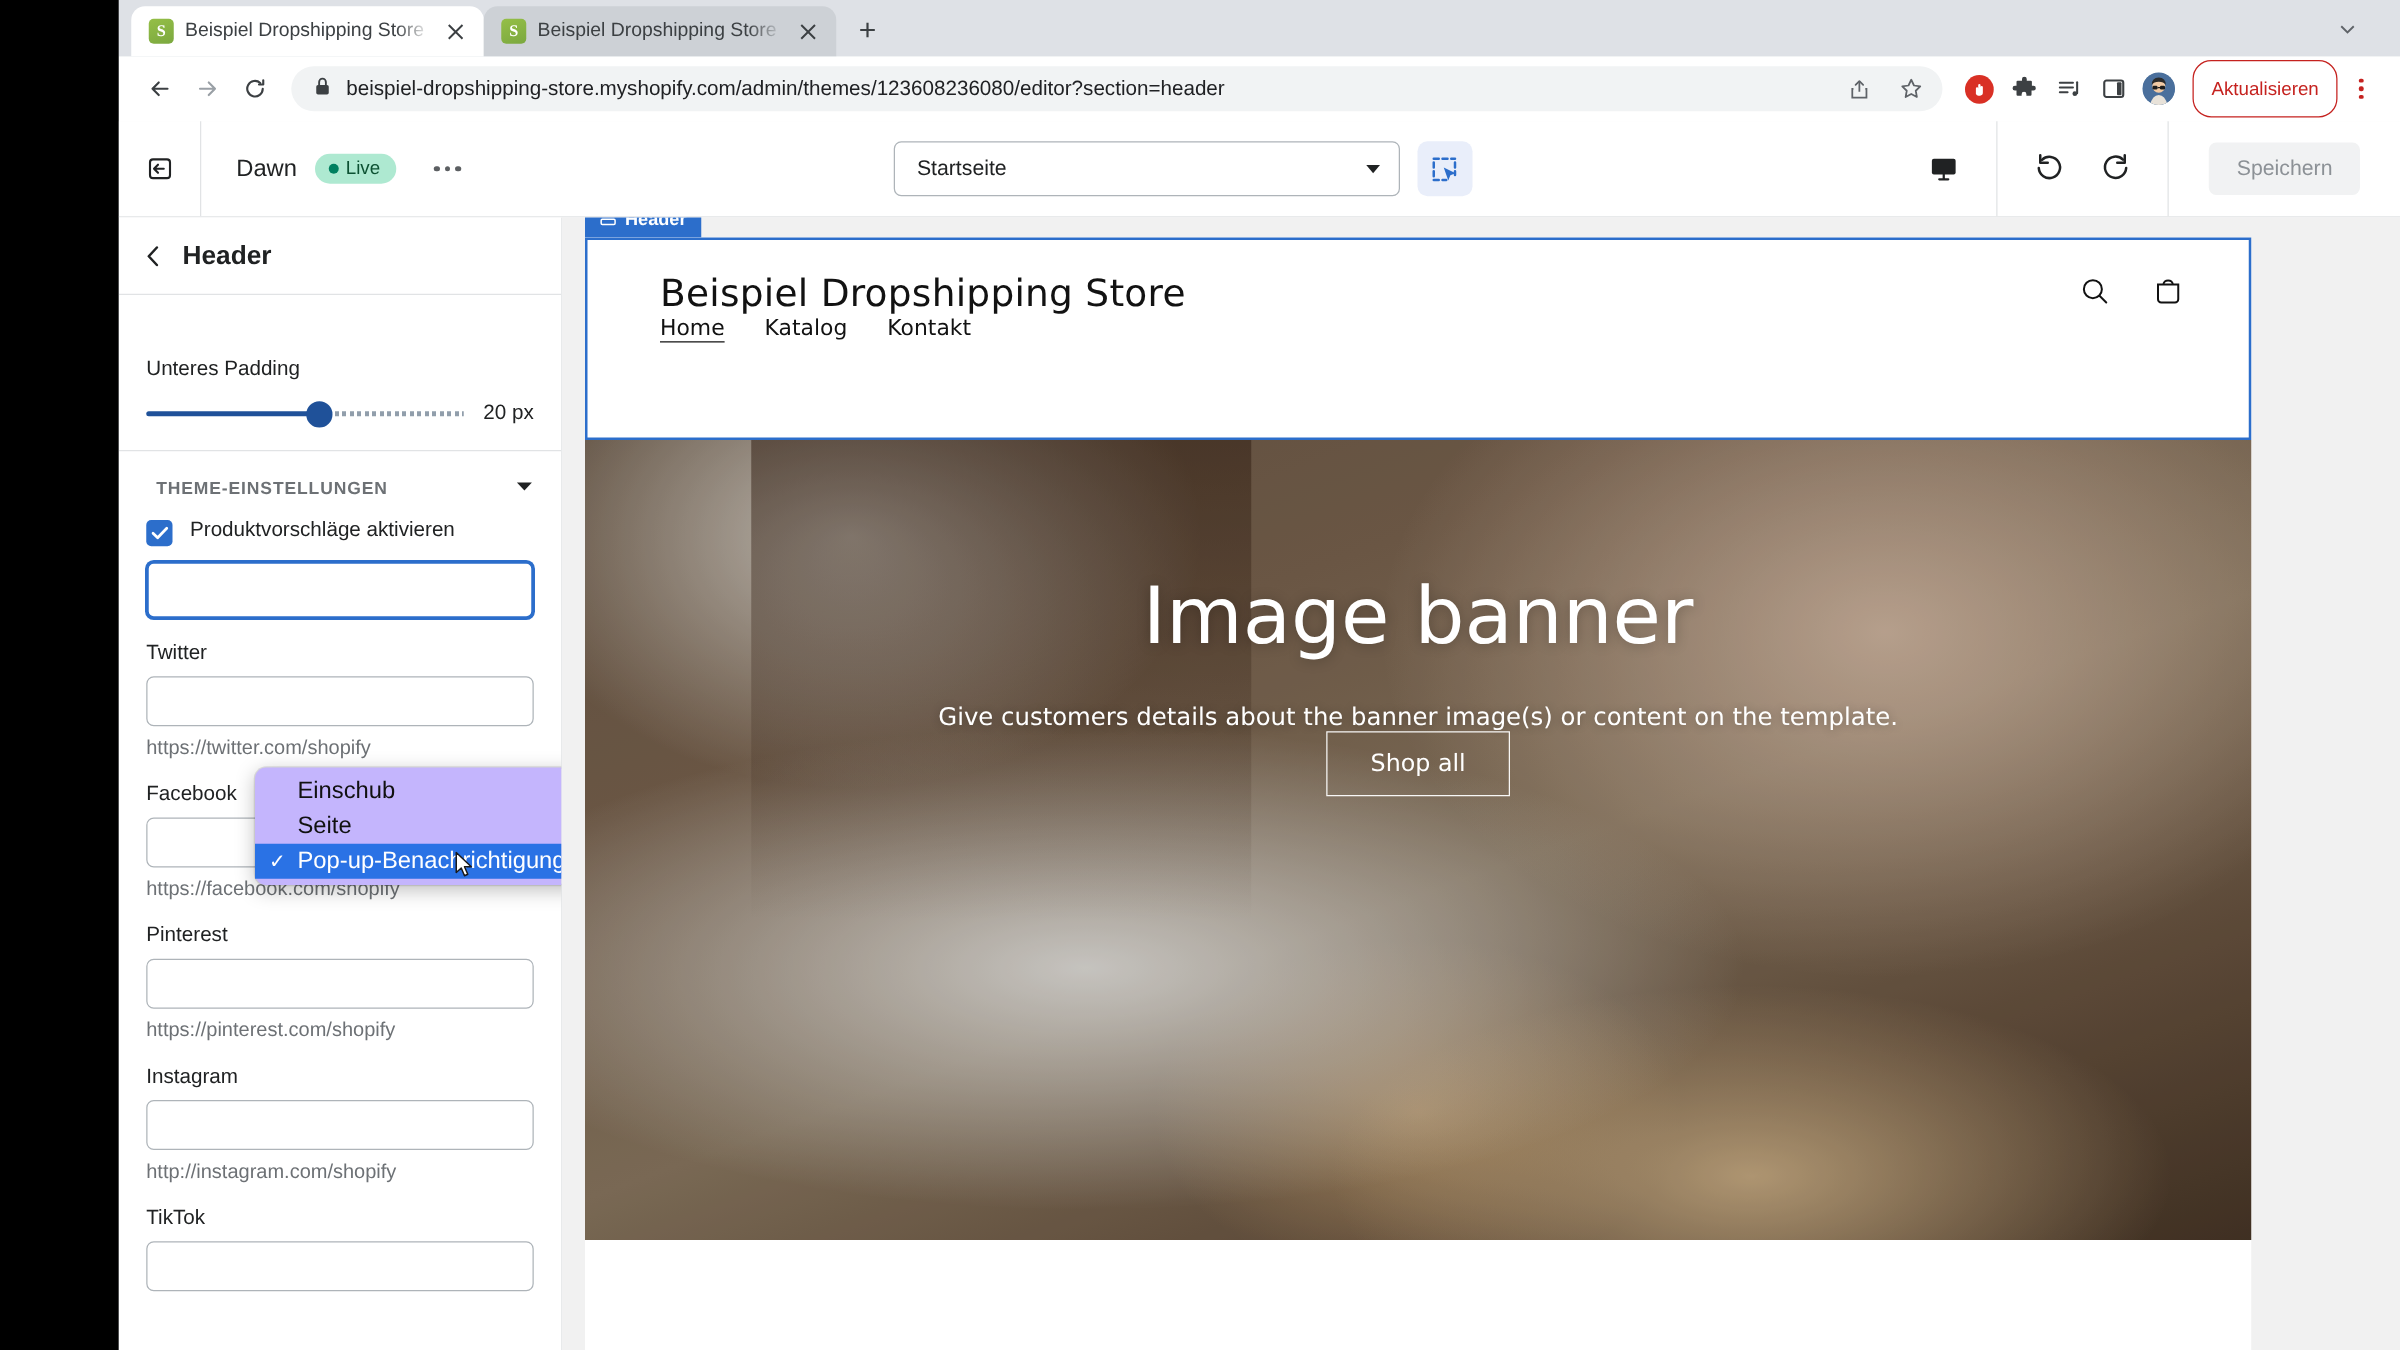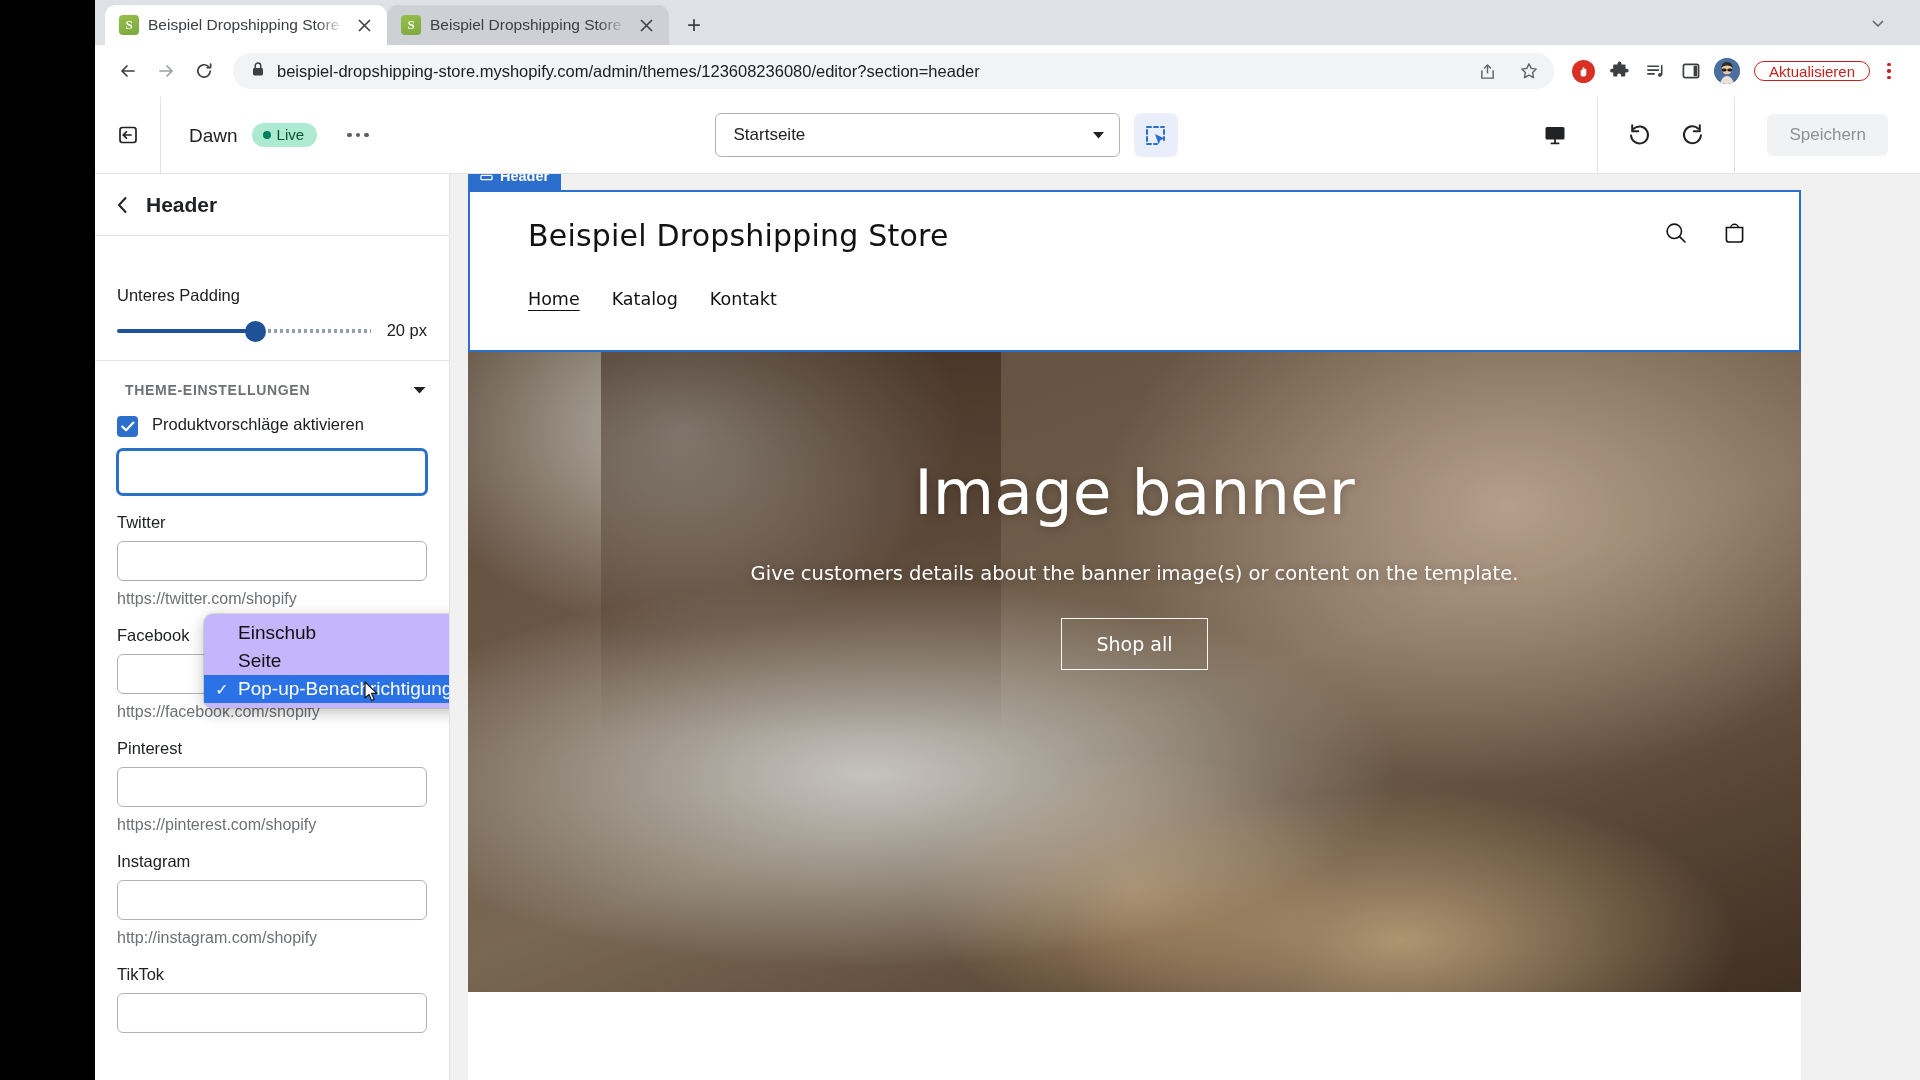--- a/index.html
+++ b/index.html
@@ -86,21 +86,21 @@
   .tb-right { display: flex; align-items: center; gap: 2px; flex: none; }
   .adblock {
     width: 23px; height: 23px; border-radius: 50%; background: #d93025;
     display: flex; align-items: center; justify-content: center;
   }
   .avatar {
     width: 26px; height: 26px; border-radius: 50%; overflow: hidden;
     background: #5b7fa6; position: relative; flex: none;
   }
   .update-btn {
-    height: 20px; border: 1px solid #c5221f; border-radius: 15px;
+    height: 46px; border: 1px solid #c5221f; border-radius: 15px;
     color: #c5221f; font-size: 15px; padding: 0 14px; margin-left: 8px;
     display: flex; align-items: center;
   }
   .kebab {
     width: 30px; height: 34px; display: flex; flex-direction: column;
     align-items: center; justify-content: center; gap: 3px; margin-left: 2px;
   }
   .kebab i { width: 3.5px; height: 3.5px; border-radius: 50%; background: #c5221f; display: block; }
 
   
@@ -237,21 +237,21 @@
     display: flex; align-items: center; gap: 7px; padding: 0 12px;
   }
   .sec-header {
     border: 2px solid #2c6ecb; height: 162px; background: #fff;
     padding: 26px 42px 0 58px; position: relative;
   }
   .shop-title {
     font-size: 30px; color: #121212; font-family: "DejaVu Sans", sans-serif;
     font-weight: 400; letter-spacing: .2px;
   }
-  .shop-nav { display: flex; gap: 32px; margin-top: 36px; }
+  .shop-nav { display: flex; gap: 32px; }
   .shop-nav a {
     font-size: 17.5px; color: #121212; text-decoration: none;
     font-family: "DejaVu Sans", sans-serif;
   }
   .shop-nav a.active { text-decoration: underline; text-underline-offset: 5px; }
   .header-icons {
     position: absolute; right: 52px; top: 28px; display: flex; gap: 34px; align-items: center;
   }
 
   .banner {
@@ -276,21 +276,21 @@
     position: absolute; inset: 0; z-index: 3;
     display: flex; flex-direction: column; align-items: center;
     padding-top: 108px; text-align: center;
     font-family: "DejaVu Sans", sans-serif;
   }
   .banner-h { font-size: 63px; color: #fff; font-weight: 400; line-height: 1.05;
     text-shadow: 0 1px 10px rgba(0,0,0,.25); }
   .banner-p { font-size: 19.5px; color: #fff; margin-top: 36px;
     text-shadow: 0 1px 8px rgba(0,0,0,.3); }
   .banner-btn {
-    margin-top: 33px; border: 1px solid rgba(255,255,255,.95); color: #fff;
+    border: 1px solid rgba(255,255,255,.95); color: #fff;
     font-size: 19px; padding: 14px 34px; background: transparent;
   }
 </style>
 </head>
 <body>
 
 <div id="desktop">
 
   <div id="browser">
 

